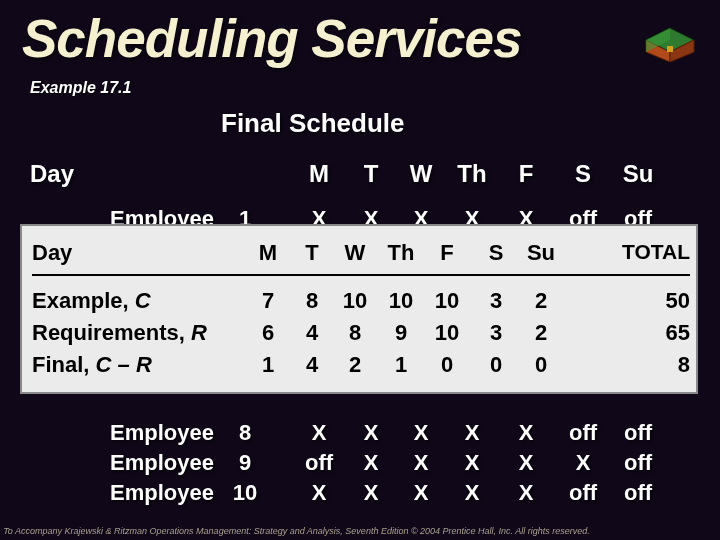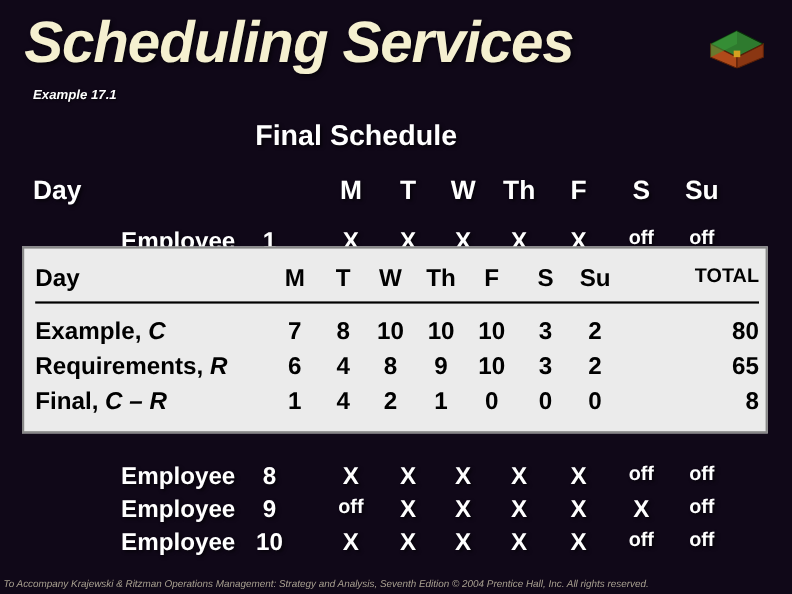--- a/index.html
+++ b/index.html
@@ -21,31 +21,31 @@
   }
   .icon-box {
     position: absolute;
     top: 18px;
     right: 22px;
     width: 56px;
     height: 44px;
   }
   .icon-box svg { width: 100%; height: 100%; }
   .example {
-    font-size: 12px;
+    font-size: 16px;
     font-weight: 700;
     font-style: italic;
     color: #fff;
     padding: 10px 0 0 30px;
     text-shadow: 1px 1px 2px rgba(0,0,0,0.7);
   }
   .subtitle {
     position: absolute;
     top: 108px;
-    left: 232px;
+    left: 221px;
     font-size: 26px;
     font-weight: 700;
     color: #fff;
     text-shadow: 2px 2px 3px rgba(0,0,0,0.6);
   }
   .col-day   { left: 30px;  width: 180px; text-align: left; }
   .col-num  { left: 220px; width: 50px;  text-align: center; }
   .col-M    { left: 298px; width: 42px; text-align: center; }
   .col-T    { left: 350px; width: 42px; text-align: center; }
   .col-W    { left: 400px; width: 42px; text-align: center; }
@@ -53,21 +53,21 @@
   .col-F    { left: 505px; width: 42px; text-align: center; }
   .col-S    { left: 562px; width: 42px; text-align: center; }
   .col-Su   { left: 614px; width: 48px; text-align: center; }
 
   .hdr-row { position: absolute; top: 160px; font-size: 24px; font-weight: 700; color:#fff; text-shadow: 2px 2px 3px rgba(0,0,0,0.6);}
   .hdr-row > span { position:absolute; }
 
   .emp-row { position: absolute; font-size: 22px; font-weight:700; color:#fff; text-shadow: 2px 2px 3px rgba(0,0,0,0.6);}
   .emp-row > span { position:absolute; }
   .emp-row .col-day { left: 110px; width: 140px; text-align:left; }
-  .emp-row .off { font-size: 18px; }
+  .emp-row .off { font-size: 22px; }
   .r1 { top: 206px; }
   .r8 { top: 420px; }
   .r9 { top: 450px; }
   .r10{ top: 480px; }
 
   .summary-box {
     position: absolute;
     top: 224px;
     left: 20px;
     width: 678px;
@@ -88,21 +88,21 @@
 
   .sc-day  { left: 10px;  width: 200px; text-align:left; }
   .sc-M    { left: 228px; width: 36px; text-align:center; }
   .sc-T    { left: 272px; width: 36px; text-align:center; }
   .sc-W    { left: 312px; width: 42px; text-align:center; }
   .sc-Th   { left: 358px; width: 42px; text-align:center; }
   .sc-F    { left: 404px; width: 42px; text-align:center; }
   .sc-S    { left: 456px; width: 36px; text-align:center; }
   .sc-Su   { left: 498px; width: 42px; text-align:center; }
   .sc-tot  { left: 560px; width: 108px; text-align:right; }
-  .sum-hdr .sc-tot { font-size: 18px; }
+  .sum-hdr .sc-tot { font-size: 21px; }
   .sum-row em { font-style: italic; font-weight:700; }
 
   .footer {
     position: absolute;
     bottom: 4px;
     width: 593px;
     text-align: center;
     font-size: 9px;
     color: #a8a090;
     font-style: italic;
@@ -165,21 +165,21 @@
 
   <div class="sum-row srA">
     <span class="sc-day"><span>Example, </span><em>C</em></span>
     <span class="sc-M">7</span>
     <span class="sc-T">8</span>
     <span class="sc-W">10</span>
     <span class="sc-Th">10</span>
     <span class="sc-F">10</span>
     <span class="sc-S">3</span>
     <span class="sc-Su">2</span>
-    <span class="sc-tot">80</span>
+    <span class="sc-tot">50</span>
   </div>
   <div class="sum-row srB">
     <span class="sc-day"><span>Requirements, </span><em>R</em></span>
     <span class="sc-M">6</span>
     <span class="sc-T">4</span>
     <span class="sc-W">8</span>
     <span class="sc-Th">9</span>
     <span class="sc-F">10</span>
     <span class="sc-S">3</span>
     <span class="sc-Su">2</span>

